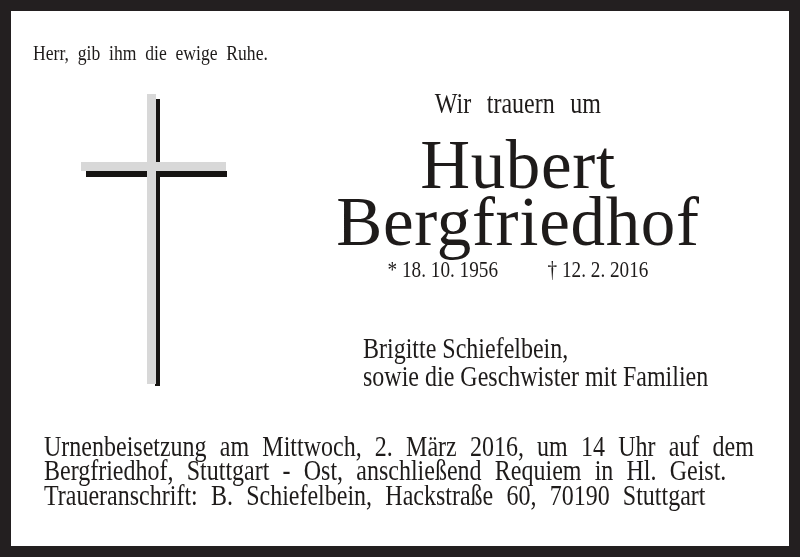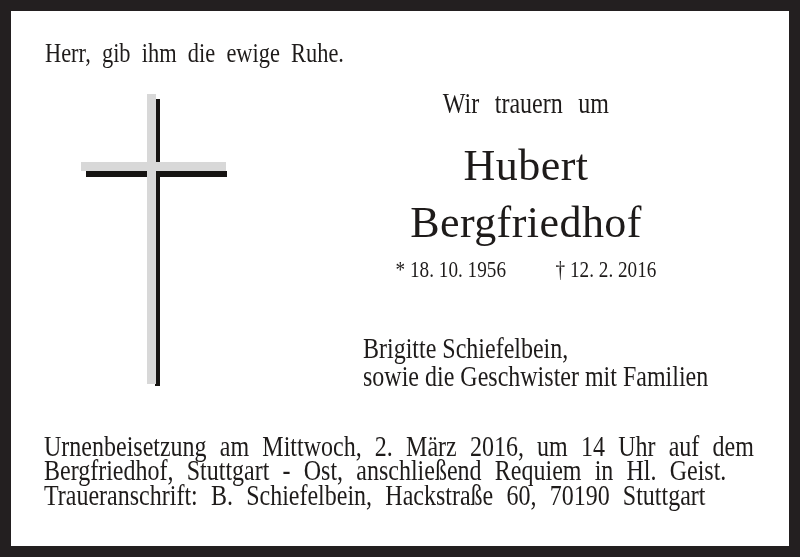--- a/index.html
+++ b/index.html
@@ -19,43 +19,43 @@
   .frame {
     position: absolute;
     inset: 0;
     border: 11px solid #231f20;
     pointer-events: none;
   }
   .abs { position: absolute; white-space: nowrap; }
 
   
   .epitaph {
-    left: 45px; top: 38px;
-    font-size: 28px; line-height: 30px;
+    left: 33px; top: 38px;
+    font-size: 22px; line-height: 30px;
   }
   .squeeze {
     display: inline-block;
     transform: scaleX(0.8);
     transform-origin: 0 0;
   }
   .epitaph .squeeze { word-spacing: 0.25em; }
 
   
   .cross { left: 80px; top: 92px; width: 150px; height: 296px; }
 
   
-  .col { left: 340px; width: 372px; text-align: center; }
+  .col { left: 332px; width: 372px; text-align: center; }
   .intro {
     top: 88px;
     font-size: 30px; line-height: 30px;
   }
   .intro .squeeze { transform-origin: 50% 0; word-spacing: 0.4em; }
   .name {
     top: 137px;
-    font-size: 44px; line-height: 57px;
+    font-size: 69px; line-height: 57px;
     letter-spacing: 0.01em;
   }
   .dates {
     top: 255px;
     font-size: 24px; line-height: 28px;
   }
   .dates .squeeze { transform-origin: 50% 0; }
   .date-gap { display: inline-block; width: 62px; height: 1px; }
 
   

